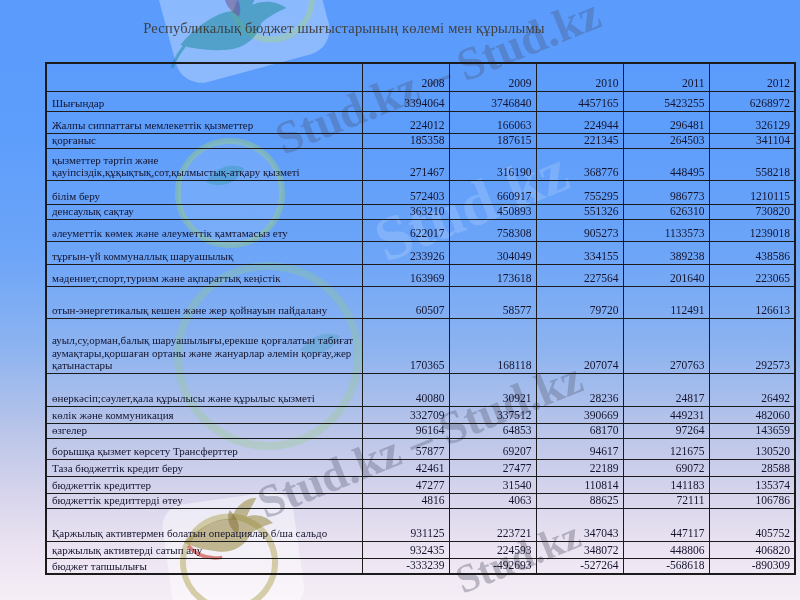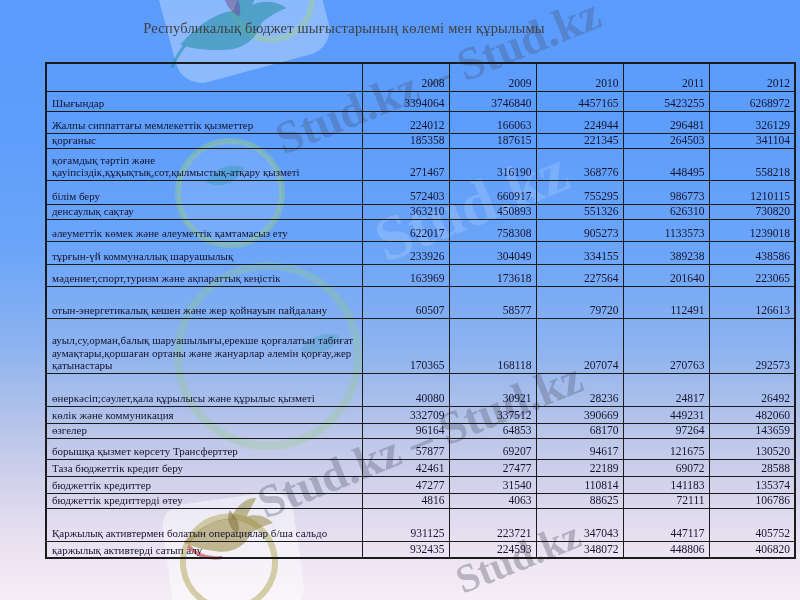--- a/index.html
+++ b/index.html
@@ -119,21 +119,21 @@
       </tr>
       <tr style="height: 15px; margin-top: 36px;">
         <td class="label">қорғаныс</td>
         <td class="num">185358</td>
         <td class="num">187615</td>
         <td class="num">221345</td>
         <td class="num">264503</td>
         <td class="num">341104</td>
       </tr>
       <tr style="height: 32px;">
-        <td class="label">қоғамдық тәртіп және
+        <td class="label">қызметтер тәртіп және
 қауіпсіздік,құқықтық,сот,қылмыстық-атқару  қызметі</td>
         <td class="num">271467</td>
         <td class="num">316190</td>
         <td class="num">368776</td>
         <td class="num">448495</td>
         <td class="num">558218</td>
       </tr>
       <tr style="height: 24px;">
         <td class="label">білім беру</td>
         <td class="num">572403</td>
@@ -255,14 +255,22 @@
         <td class="num">405752</td>
       </tr>
       <tr style="height: 17px;">
         <td class="label">қаржылық активтерді сатып алу</td>
         <td class="num">932435</td>
         <td class="num">224593</td>
         <td class="num">348072</td>
         <td class="num">448806</td>
         <td class="num">406820</td>
       </tr>
+      <tr style="height: 16px;">
+        <td class="label">бюджет тапшылығы</td>
+        <td class="num">-333239</td>
+        <td class="num">-492693</td>
+        <td class="num">-527264</td>
+        <td class="num">-568618</td>
+        <td class="num">-890309</td>
+      </tr>
     </tbody>
 </table>
 
 </body></html>

